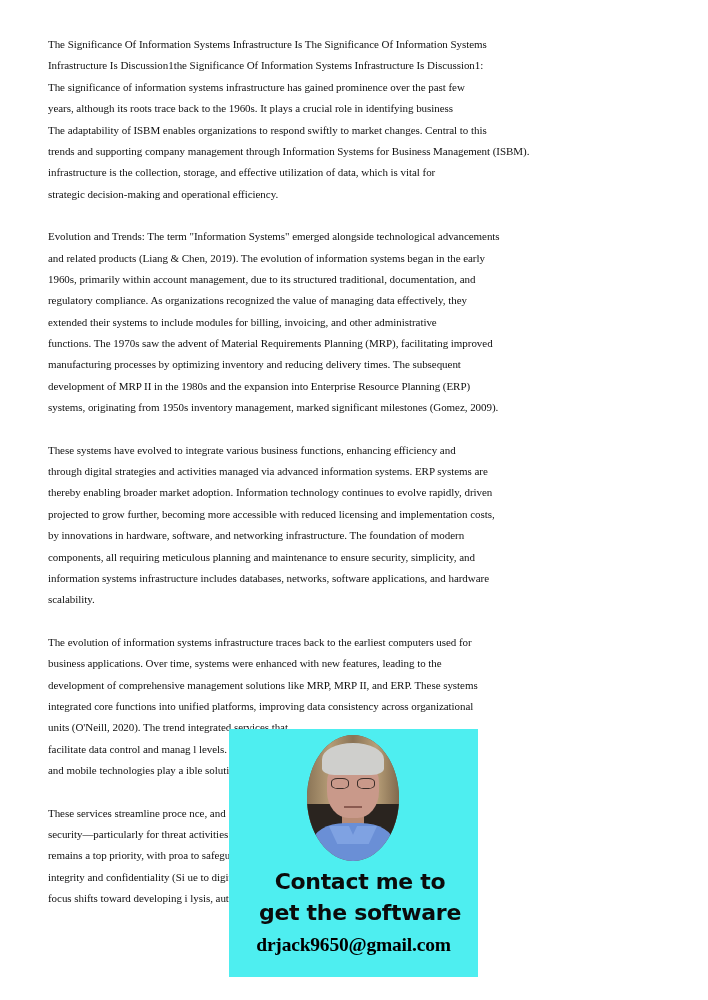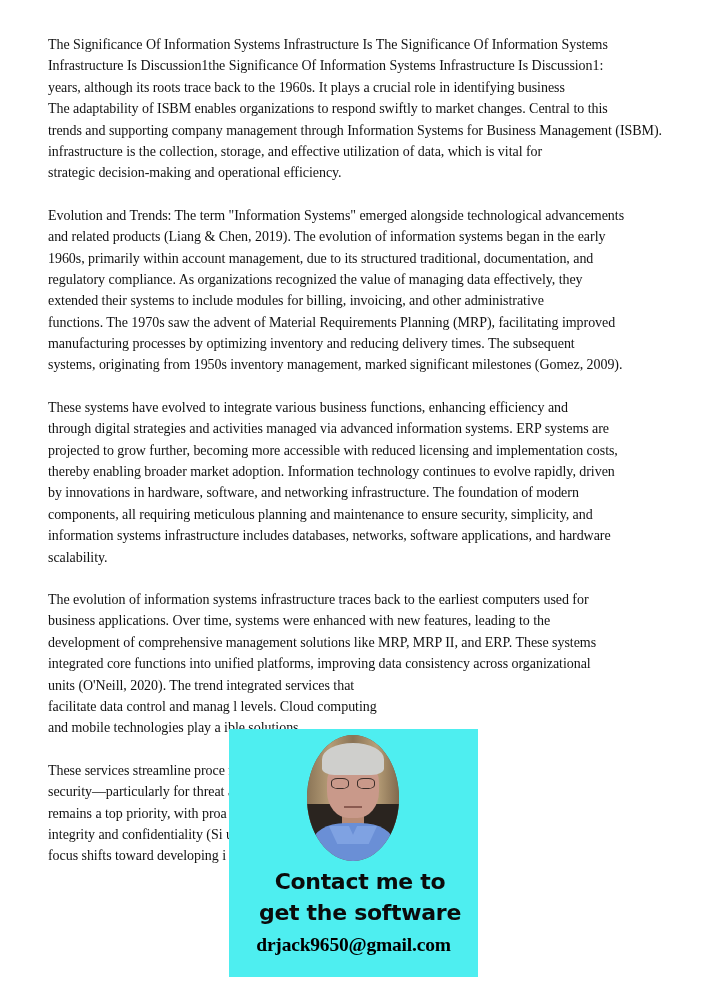--- a/index.html
+++ b/index.html
@@ -19,21 +19,21 @@
     position: absolute;
     left: 48px;
     top: 34px;
     width: 640px;
   }
   .para {
     margin: 0 0 21px 0;
   }
   .line {
     display: block;
-    font-size: 14px;
+    font-size: 11px;
     line-height: 21.4px;
     height: 21.4px;
     white-space: nowrap;
     letter-spacing: -0.05px;
   }
   .promo {
     position: absolute;
     left: 229px;
     top: 729px;
     width: 249px;
@@ -125,43 +125,45 @@
     letter-spacing: -0.2px;
   }
 </style>
 </head>
 <body>
 
 <div class="doc">
   <div class="para">
     <span class="line">The Significance Of Information Systems Infrastructure Is The Significance Of Information Systems</span>
     <span class="line">Infrastructure Is Discussion1the Significance Of Information Systems Infrastructure Is Discussion1:</span>
+    <span class="line">The significance of information systems infrastructure has gained prominence over the past few</span>
     <span class="line">years, although its roots trace back to the 1960s. It plays a crucial role in identifying business</span>
     <span class="line">The adaptability of ISBM enables organizations to respond swiftly to market changes. Central to this</span>
     <span class="line">trends and supporting company management through Information Systems for Business Management (ISBM).</span>
     <span class="line">infrastructure is the collection, storage, and effective utilization of data, which is vital for</span>
     <span class="line">strategic decision-making and operational efficiency.</span>
   </div>
 
   <div class="para">
     <span class="line">Evolution and Trends: The term "Information Systems" emerged alongside technological advancements</span>
     <span class="line">and related products (Liang &amp; Chen, 2019). The evolution of information systems began in the early</span>
     <span class="line">1960s, primarily within account management, due to its structured traditional, documentation, and</span>
     <span class="line">regulatory compliance. As organizations recognized the value of managing data effectively, they</span>
     <span class="line">extended their systems to include modules for billing, invoicing, and other administrative</span>
     <span class="line">functions. The 1970s saw the advent of Material Requirements Planning (MRP), facilitating improved</span>
     <span class="line">manufacturing processes by optimizing inventory and reducing delivery times. The subsequent</span>
+    <span class="line">development of MRP II in the 1980s and the expansion into Enterprise Resource Planning (ERP)</span>
     <span class="line">systems, originating from 1950s inventory management, marked significant milestones (Gomez, 2009).</span>
   </div>
 
   <div class="para">
     <span class="line">These systems have evolved to integrate various business functions, enhancing efficiency and</span>
     <span class="line">through digital strategies and activities managed via advanced information systems. ERP systems are</span>
+    <span class="line">thereby enabling broader market adoption. Information technology continues to evolve rapidly, driven</span>
     <span class="line">projected to grow further, becoming more accessible with reduced licensing and implementation costs,</span>
-    <span class="line">thereby enabling broader market adoption. Information technology continues to evolve rapidly, driven</span>
     <span class="line">by innovations in hardware, software, and networking infrastructure. The foundation of modern</span>
     <span class="line">components, all requiring meticulous planning and maintenance to ensure security, simplicity, and</span>
     <span class="line">information systems infrastructure includes databases, networks, software applications, and hardware</span>
     <span class="line">scalability.</span>
   </div>
 
   <div class="para">
     <span class="line">The evolution of information systems infrastructure traces back to the earliest computers used for</span>
     <span class="line">business applications. Over time, systems were enhanced with new features, leading to the</span>
     <span class="line">development of comprehensive management solutions like MRP, MRP II, and ERP. These systems</span>

